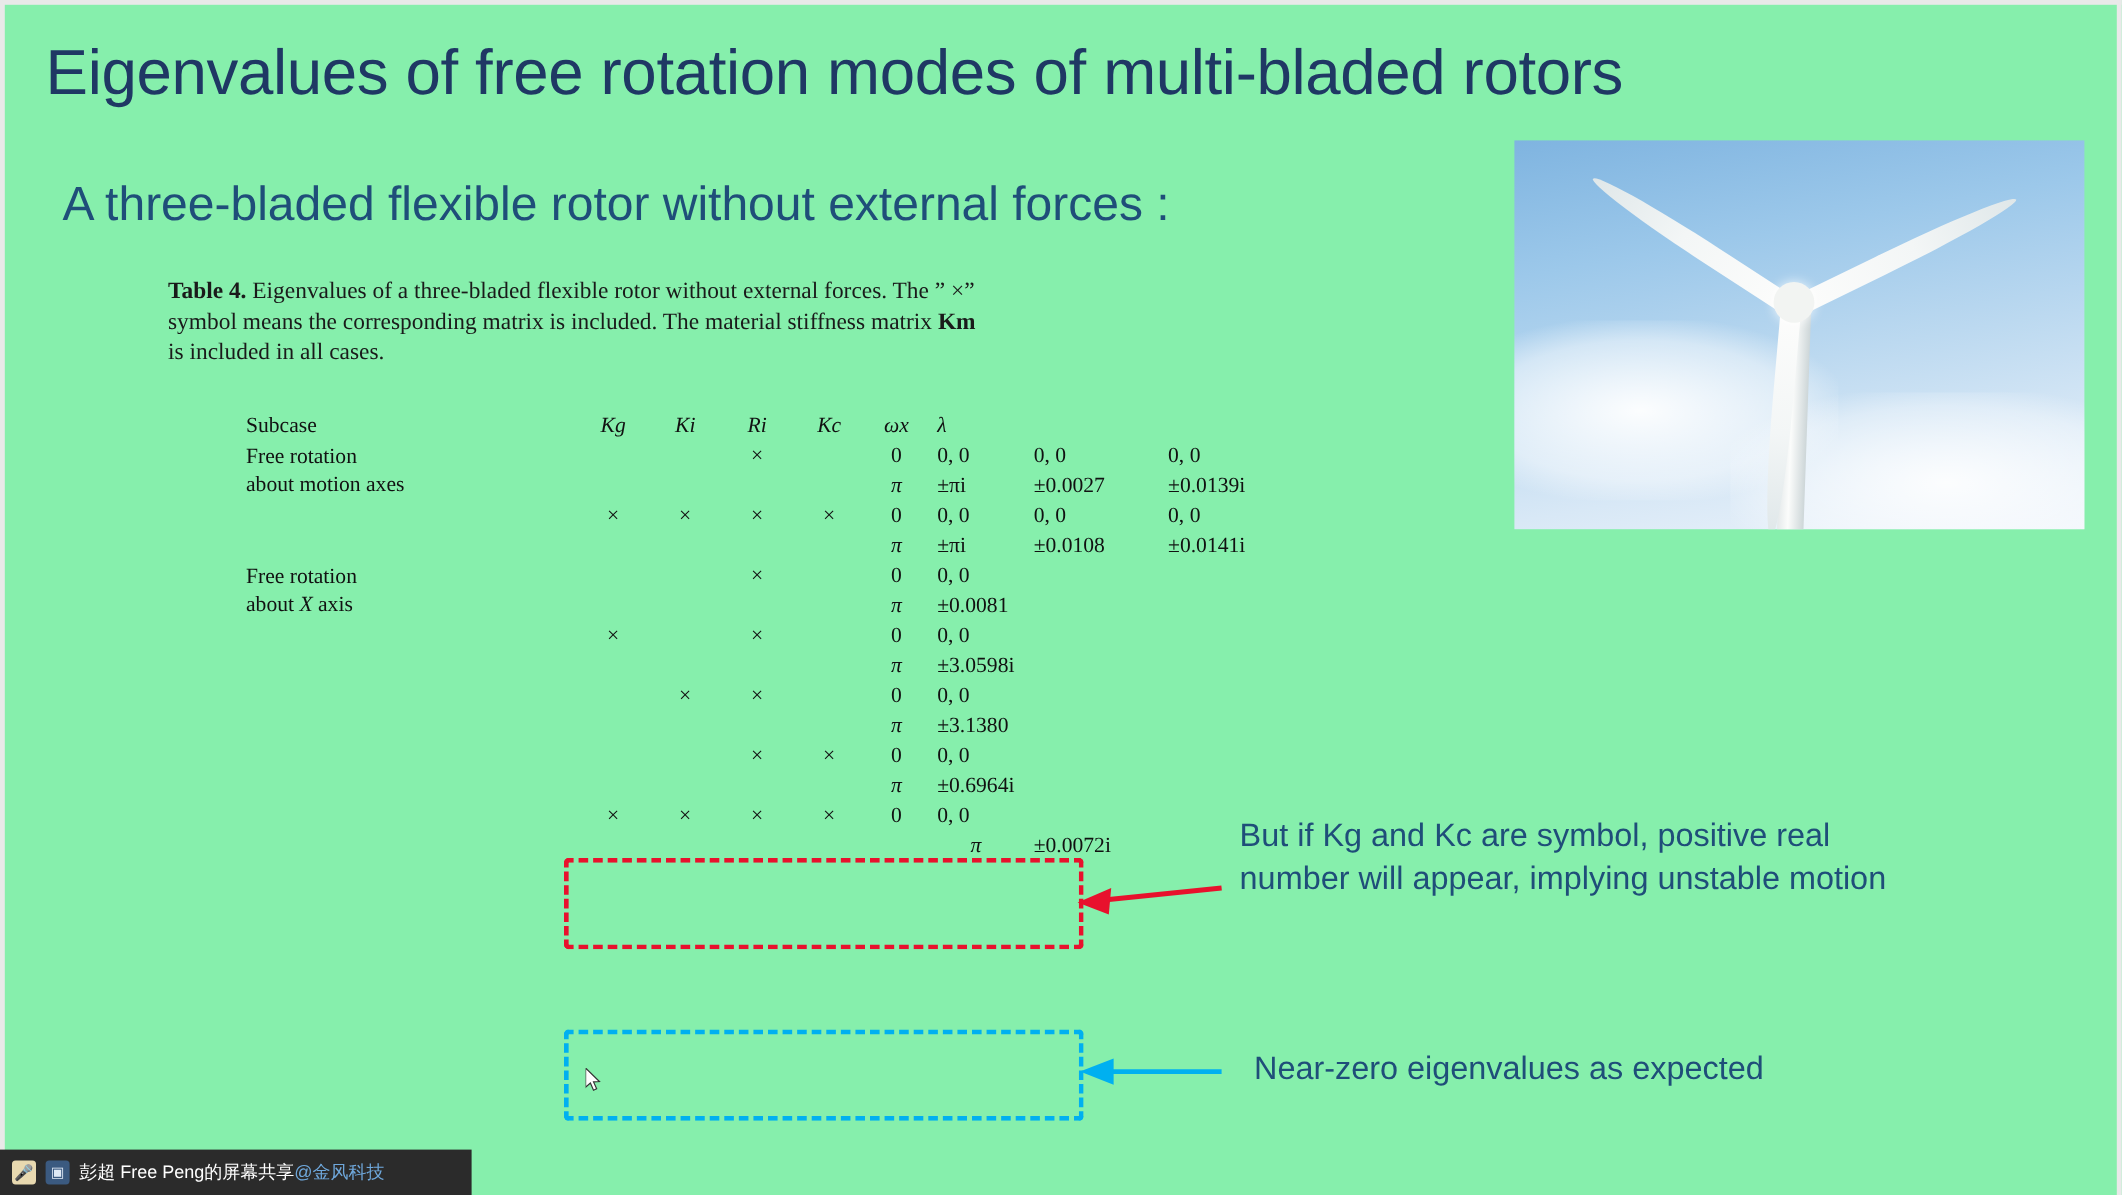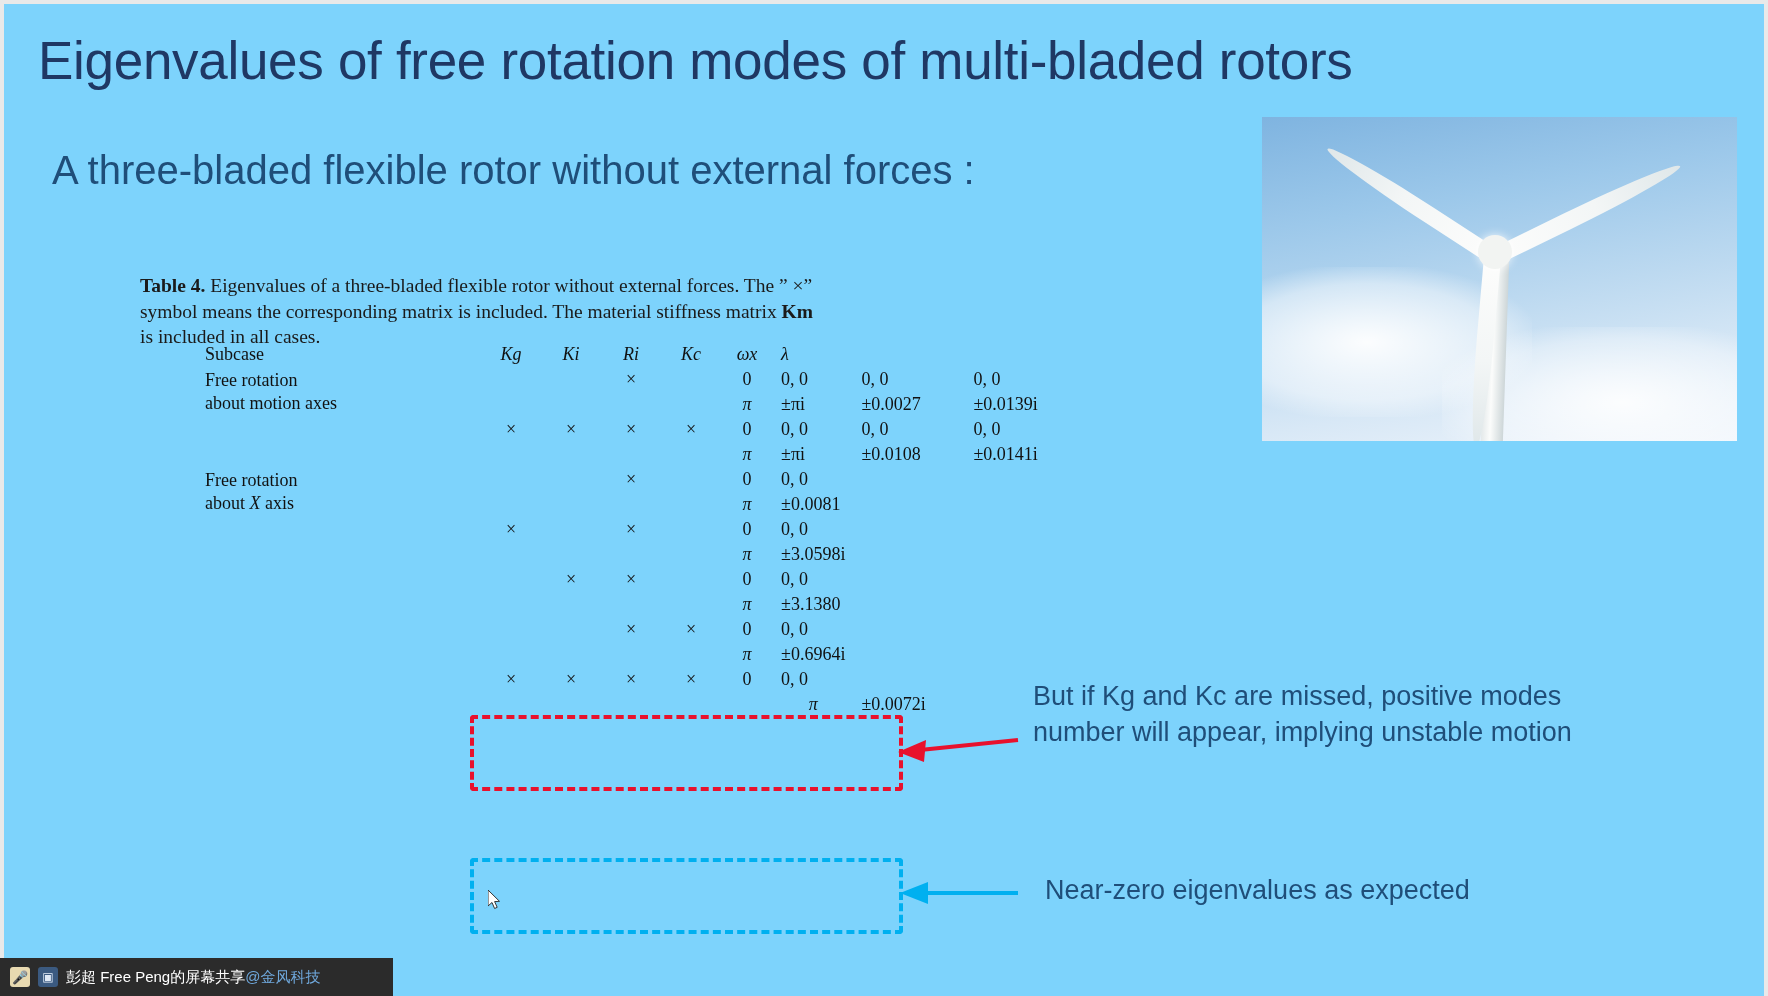--- a/index.html
+++ b/index.html
@@ -12,21 +12,21 @@
     height: 996px;
     position: relative;
     overflow: hidden;
     font-family: "Liberation Sans", sans-serif;
   }
   .slide {
     position: absolute;
     left: 0; top: 0;
     width: 1768px;
     height: 996px;
-    background: #7dd3fc;
+    background: #86efac;
   }
   .slide-title {
     position: absolute;
     left: 38px;
     top: 30px;
     font-size: 53px;
     color: #1F3864;
     font-family: "Liberation Sans", sans-serif;
     font-weight: 400;
     letter-spacing: -0.3px;
@@ -95,21 +95,20 @@
     left: 140px;
     top: 230px;
     width: 900px;
     color: #1a1a1a;
     font-family: "Liberation Serif", serif;
   }
   .table-caption {
     font-size: 19.5px;
     line-height: 1.32;
     width: 900px;
-    margin-top: 43px;
   }
   .table-caption b { font-weight: bold; }
   .cap-bold-italic { font-weight: bold; }
 
   table.eig {
     position: absolute;
     left: 197px;
     top: 342px;
     border-collapse: collapse;
     font-family: "Liberation Serif", serif;
@@ -430,21 +429,21 @@
       <line x1="1018" y1="740" x2="920" y2="750" stroke="#E8112D" stroke-width="4"></line>
       <polygon points="898,752 926,740 924,762" fill="#E8112D"></polygon>
     </g>
     <g>
       <line x1="1018" y1="893" x2="925" y2="893" stroke="#00B0F0" stroke-width="4"></line>
       <polygon points="900,893 928,882 928,904" fill="#00B0F0"></polygon>
     </g>
   </svg>
 
   <div class="ann-text ann-red-text">
-    <div>But if Kg and Kc are missed, positive modes</div>
+    <div>But if Kg and Kc are symbol, positive real</div>
     <div>number will appear, implying unstable motion</div>
   </div>
   <div class="ann-text ann-blue-text">
     <div>Near-zero eigenvalues as expected</div>
   </div>
 
   <div class="cursor">
     <svg width="14" height="20" viewBox="0 0 14 20">
       <polygon points="0,0 0,16 4,12.5 6.6,18.5 9.2,17.3 6.6,11.6 11.5,11.3" fill="#ffffff" stroke="#333" stroke-width="1"></polygon>
     </svg>

